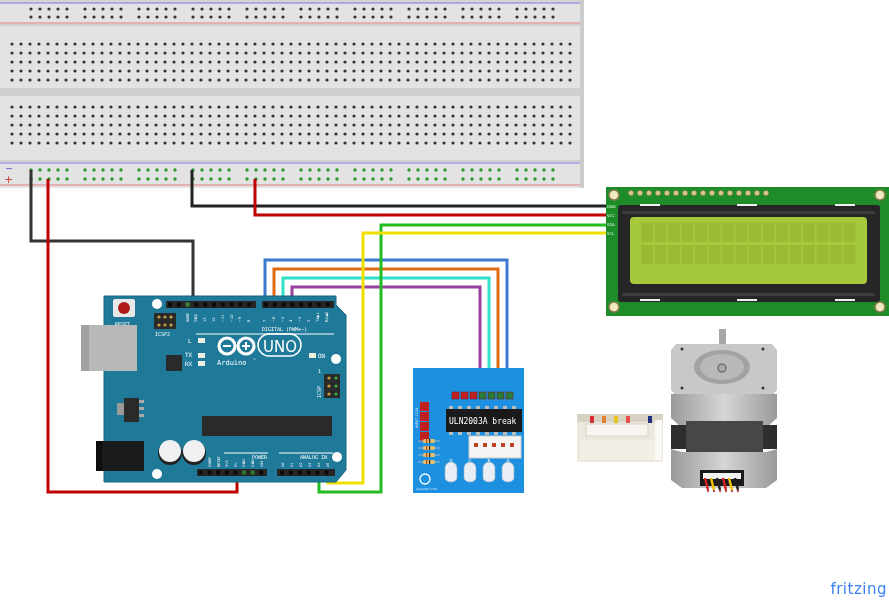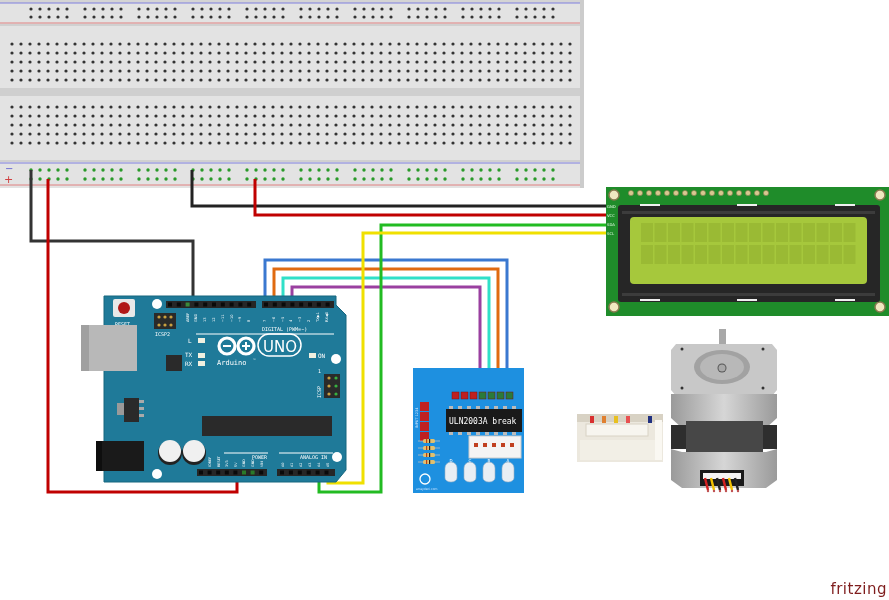--- a/index.html
+++ b/index.html
@@ -1,19 +1,19 @@
 <!DOCTYPE html>
 <html><head>
 <meta charset="utf-8">
 <style>
   html,body{margin:0;padding:0;background:#ffffff;}
   body{width:889px;height:600px;position:relative;overflow:hidden;font-family:"DejaVu Sans",sans-serif;}
   svg{position:absolute;left:0;top:0;}
   .lbl{font-family:"DejaVu Sans Mono",monospace;}
-  .fritz{position:absolute;right:2px;bottom:2px;font-family:"DejaVu Sans",sans-serif;font-size:15px;color:#7f1d1d;letter-spacing:0.5px;}
+  .fritz{position:absolute;right:2px;bottom:2px;font-family:"DejaVu Sans",sans-serif;font-size:15px;color:#3b82f6;letter-spacing:0.5px;}
 </style>
 </head>
 <body>
 
 <svg width="889" height="600" viewBox="0 0 889 600">
   <defs>
     <radialGradient id="hole" cx="50%" cy="50%" r="50%">
       <stop offset="0%" stop-color="#222"></stop>
       <stop offset="100%" stop-color="#666"></stop>
     </radialGradient>

